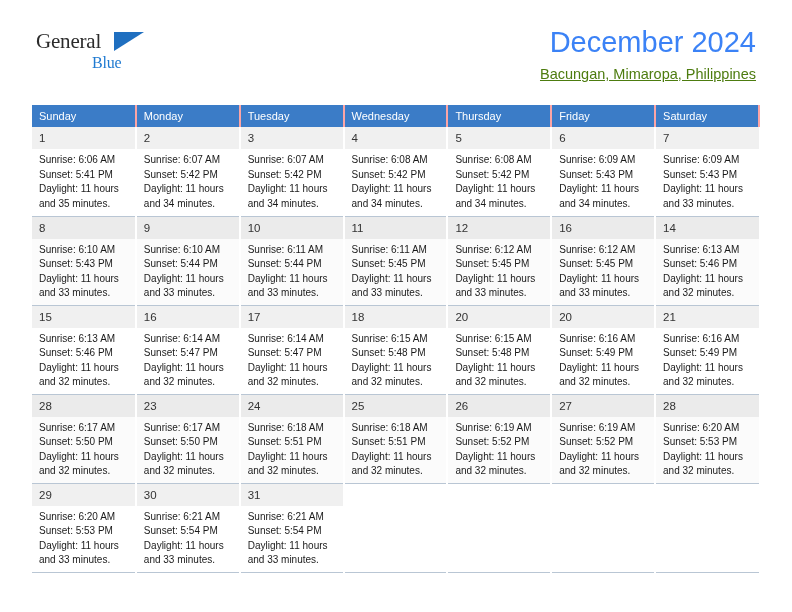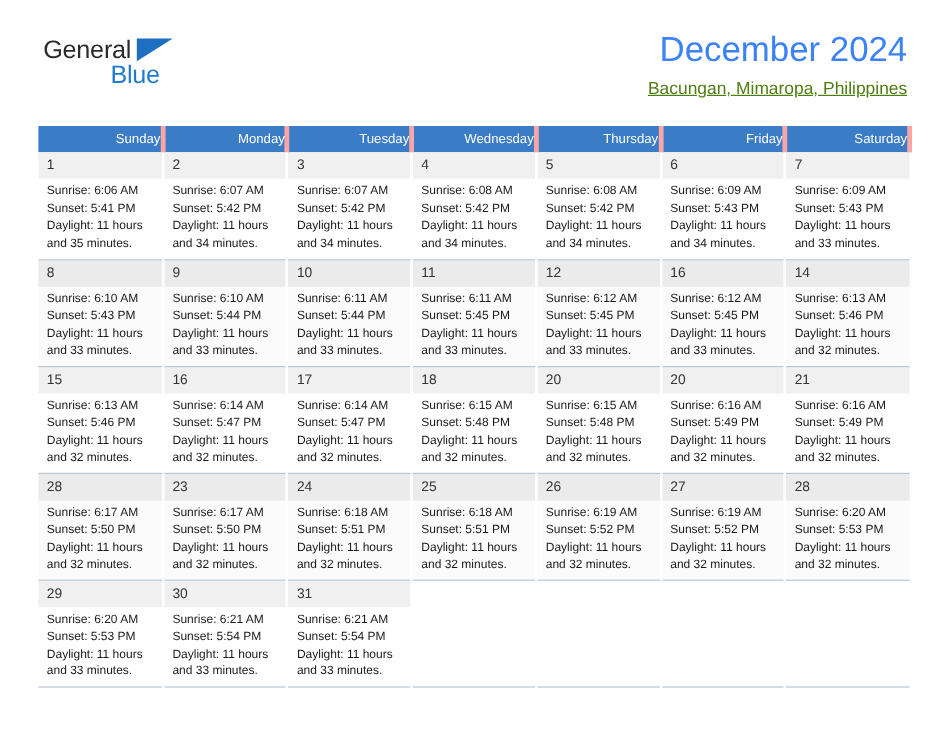--- a/index.html
+++ b/index.html
@@ -27,20 +27,21 @@
     height: 72px;
     padding: 24px 36px 0 36px;
     box-sizing: border-box;
   }
   .brand {
     position: absolute;
     left: 36px;
     top: 30px;
     width: 200px;
     height: 50px;
+    font-family: Liberation Serif, serif;
   }
   .brand-line1 {
     position: relative;
     font-size: 21px;
     line-height: 23px;
     color: #2b2b2b;
     letter-spacing: -0.2px;
     display: inline-block;
   }
   .brand-tri {
@@ -49,21 +50,21 @@
     top: 2px;
     width: 0;
     height: 0;
     border-left: 30px solid #1f6fc0;
     border-bottom: 19px solid transparent;
   }
   .brand-line2 {
     position: absolute;
     left: 56px;
     top: 21px;
-    font-size: 21px;
+    font-size: 16px;
     line-height: 23px;
     color: #1f7ad1;
     letter-spacing: -0.2px;
   }
 
   .title-wrap {
     position: absolute;
     right: 36px;
     top: 26px;
     text-align: right;
@@ -91,25 +92,25 @@
     top: 105px;
     width: 728px;
     border-collapse: collapse;
     table-layout: fixed;
   }
   .calendar th {
     background: #3b7cc7;
     color: #ffffff;
     font-size: 11px;
     font-weight: normal;
-    text-align: right;
+    text-align: left;
     padding: 5px 0 5px 7px;
     height: 20px;
     box-sizing: border-box;
-    border-right: 4px solid #fca5a5;
+    border-right: 2px solid #fca5a5;
   }
   .calendar td {
     vertical-align: top;
     padding: 0;
     height: 89px;
     border-right: 2px solid #ffffff;
     border-bottom: 1px solid #b9c6d4;
     box-sizing: border-box;
   }
   .calendar td:last-child { border-right: none; }

